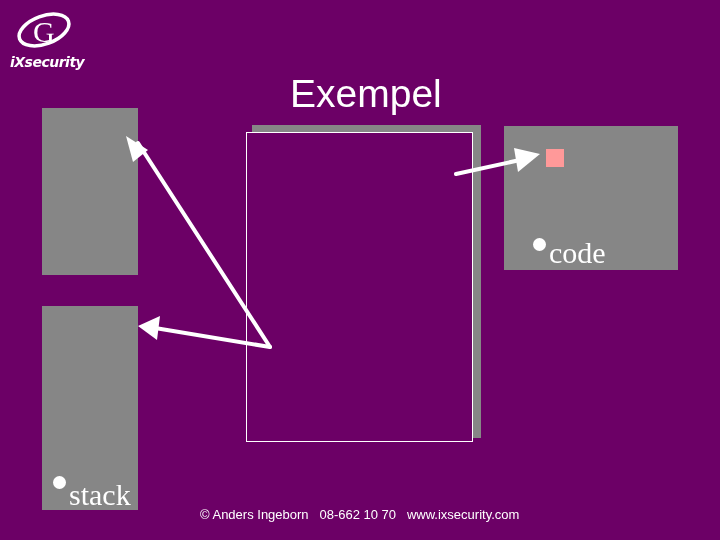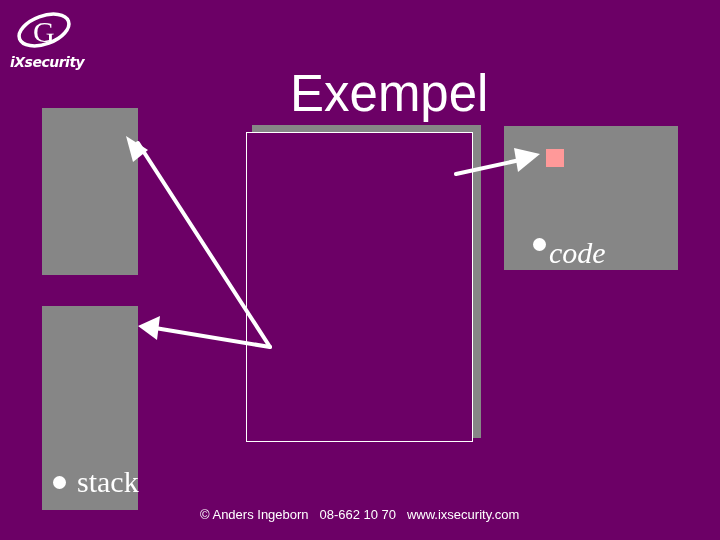--- a/index.html
+++ b/index.html
@@ -12,42 +12,42 @@
     }
     .logo { position: absolute; left: 10px; top: 10px; width: 72px; height: 62px; }
     .logo svg { position: absolute; left: 4px; top: 0; }
     .logo-text {
       position: absolute; left: 0; top: 44px;
       font-family: "DejaVu Sans", sans-serif; font-style: italic; font-weight: bold;
       font-size: 14px; letter-spacing: -0.5px; color: #ffffff;
     }
     .title {
       position: absolute; left: 290px; top: 70px;
-      font-size: 51px; line-height: 48px; color: #ffffff;
+      font-size: 39px; line-height: 48px; color: #ffffff;
     }
     .box { position: absolute; background: #868686; }
     .box-stack-top { left: 42px; top: 108px; width: 96px; height: 167px; }
     .box-stack-bottom { left: 42px; top: 306px; width: 96px; height: 204px; }
     .box-code { left: 504px; top: 126px; width: 174px; height: 144px; }
     .box-shadow { left: 252px; top: 125px; width: 229px; height: 313px; }
     .box-frame {
       position: absolute; left: 246px; top: 132px; width: 227px; height: 310px;
       border: 1px solid #ffffff; background: #6c0066; box-sizing: border-box;
     }
     .pink-square { position: absolute; left: 546px; top: 149px; width: 18px; height: 18px; background: #ff9999; }
     .bullet-label {
       position: absolute; font-family: "Liberation Serif", serif; font-size: 30px;
       line-height: 30px; color: #ffffff;
     }
     .bullet-dot {
       position: absolute; width: 13px; height: 13px; border-radius: 50%; background: #ffffff;
     }
-    .label-code { left: 549px; top: 238px; font-style: italic; }
+    .label-code { left: 549px; top: 238px; }
     .dot-code { left: 533px; top: 238px; }
-    .label-stack { left: 69px; top: 467px; margin-left: 8px; }
+    .label-stack { left: 69px; top: 480px; }
     .dot-stack { left: 53px; top: 476px; }
     .footer {
       position: absolute; left: 186px; top: 507px;
       font-size: 13px; color: #ffffff; white-space: pre; margin-left: 14px;
     }
     .arrows { position: absolute; left: 0; top: 0; }
   </style>
 </head>
 <body>
 

